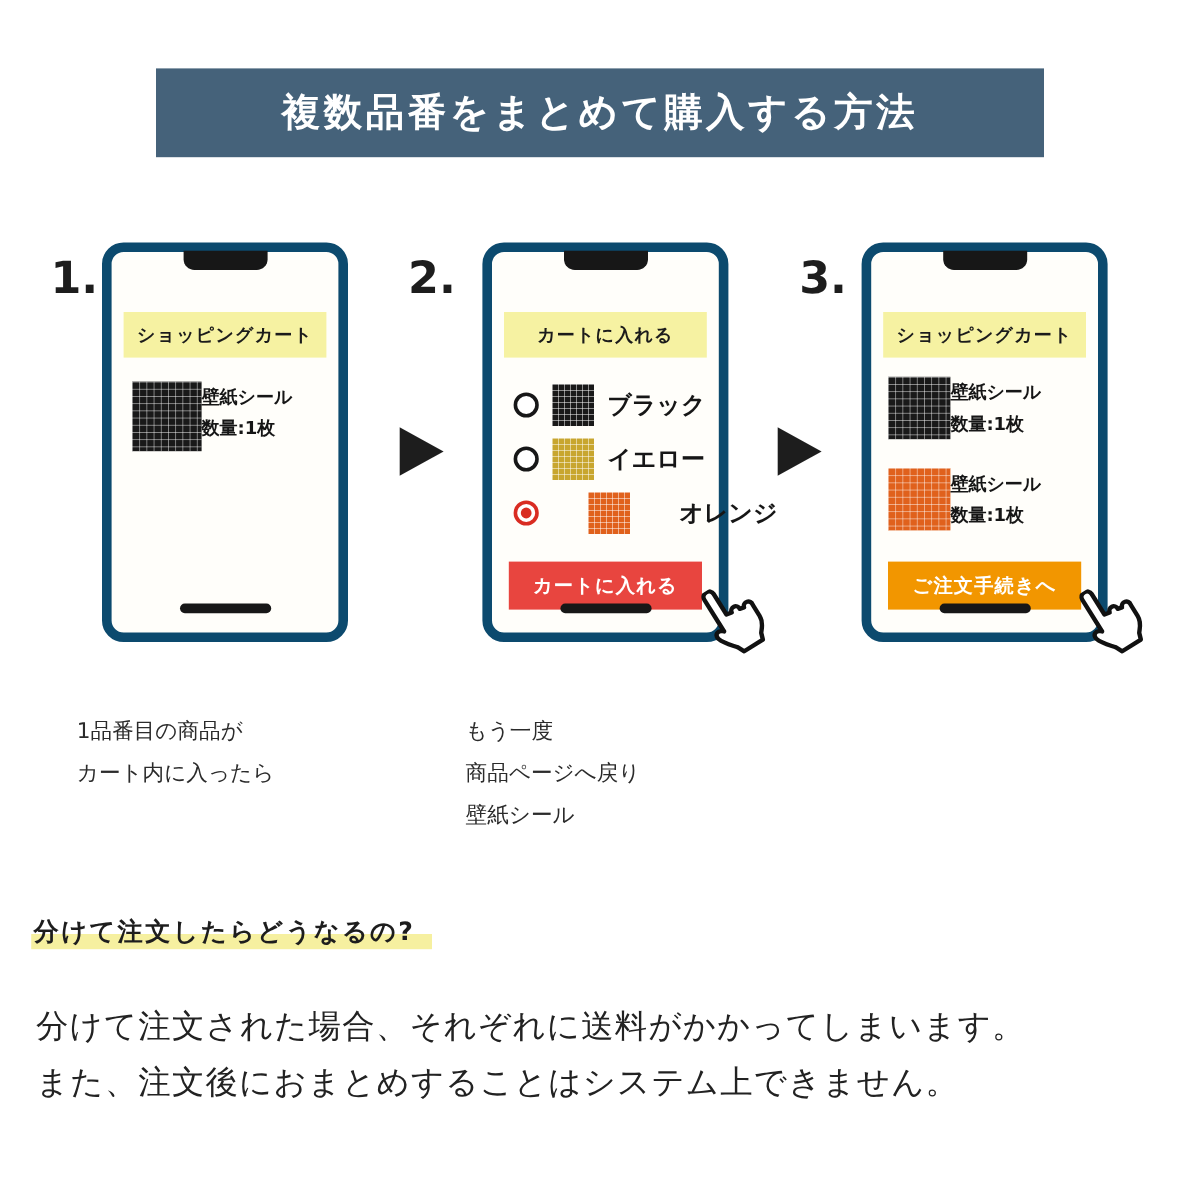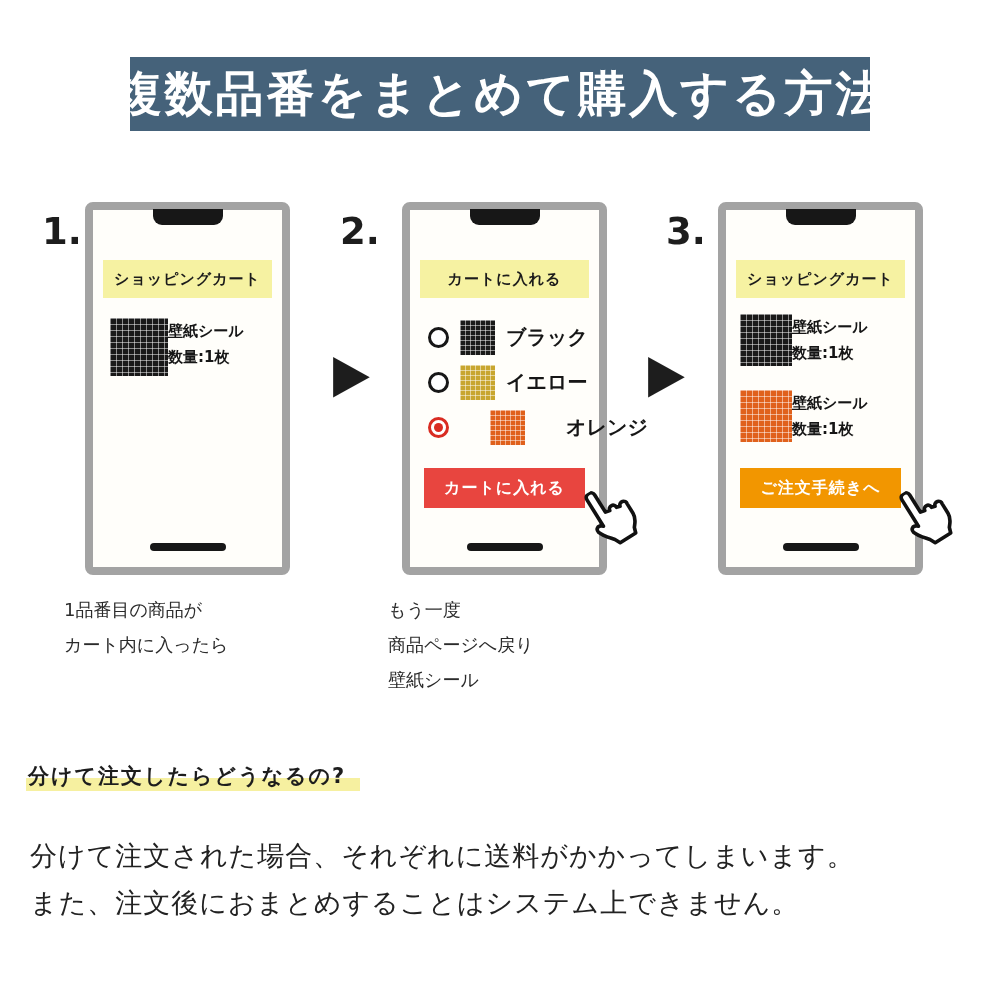--- a/index.html
+++ b/index.html
@@ -3,31 +3,31 @@
 <meta charset="utf-8">
 <style>
   * { margin:0; padding:0; box-sizing:border-box; }
   html,body { background:#fff; }
   body { font-family:"DejaVu Sans","Liberation Sans",sans-serif; color:#1e1e1e; }
   .canvas { position:relative; width:1000px; height:1000px; background:#fff; overflow:hidden; }
 
   
   .banner { position:absolute; left:130px; top:57px; width:740px; height:74px;
             background:var(--banner-bg,#45627a); display:flex; align-items:center; justify-content:center; }
-  .banner h1 { color:#fff; font-size:48px; font-weight:700; letter-spacing:3px; white-space:nowrap; }
+  .banner h1 { color:#fff; font-size:32px; font-weight:700; letter-spacing:3px; white-space:nowrap; }
 
   
   .step-number { position:absolute; font-size:37px; font-weight:700; color:#1d1d1d; }
   .n1 { left:42px;  top:210px; }
   .n2 { left:340px; top:210px; }
   .n3 { left:666px; top:210px; }
 
   
-  .phone { position:absolute; top:202px; width:205px; height:373px;
-           border:8px solid #a3a3a3; border-radius:8px; background:#fffefa; }
+  .phone { position:absolute; top:202px; width:205px; height:333px;
+           border:8px solid #0c4a6e; border-radius:18px; background:#fffefa; }
   .p1 { left:85px; } .p2 { left:402px; } .p3 { left:718px; }
   .notch { position:absolute; top:-1px; left:50%; transform:translateX(-50%);
            width:70px; height:16px; background:#171717; border-radius:0 0 9px 9px; }
   .screen-bar { position:absolute; left:10px; right:10px; top:50px; height:38px;
                 background:var(--screen-bar-bg,#f6f2a2); color:#1b1b1b;
                 font-weight:700; font-size:15px; letter-spacing:1px;
                 display:flex; align-items:center; justify-content:center; white-space:nowrap; }
   .home-bar { position:absolute; bottom:16px; left:50%; transform:translateX(-50%);
               width:76px; height:8px; border-radius:4px; background:#171717; }
 

